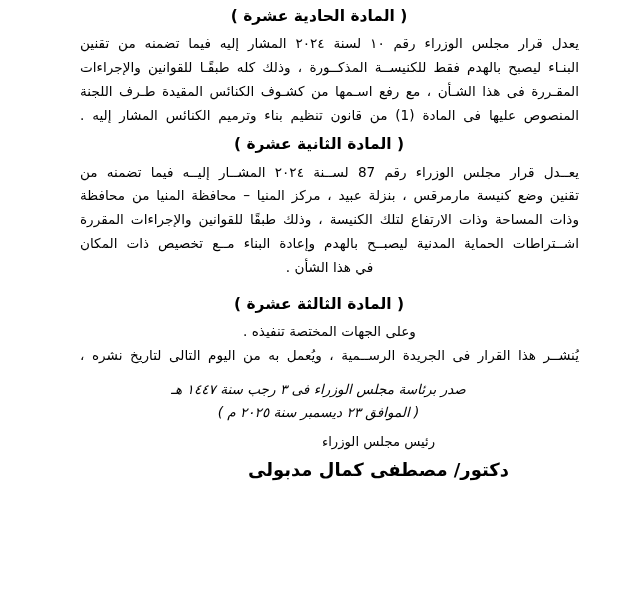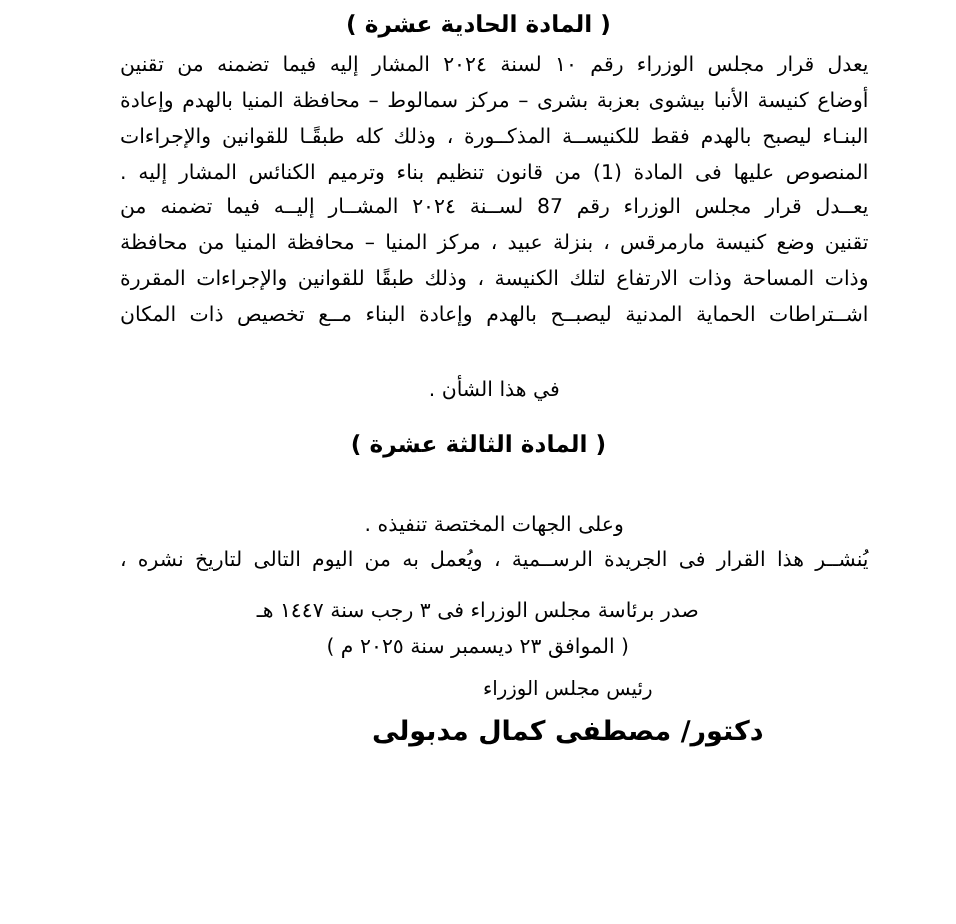--- a/index.html
+++ b/index.html
@@ -48,29 +48,29 @@
     margin: 0;
   }
   .body-block .ln {
     display: block;
     text-align: justify;
     text-align-last: justify;
     white-space: nowrap;
   }
   .body-block .ln.last {
     text-align-last: center;
-    margin-top: 26px;
   }
   .centered-line {
     direction: rtl;
     text-align: center;
     font-size: 13.6px;
     line-height: 23.5px;
     margin: 0;
     padding: 0 40px;
+    font-style: italic;
   }
   .sign-role {
     direction: rtl;
     text-align: center;
     font-size: 13.2px;
     line-height: 22px;
     margin: 0;
     padding: 6px 0 0 0;
     margin-right: -120px;
   }
@@ -90,25 +90,26 @@
 </style>
 </head>
 <body>
 
 <div class="page">
 
   <div class="article-heading">( المادة الحادية عشرة )</div>
 
   <div class="body-block">
     <span class="ln">يعدل قرار مجلس الوزراء رقم ١٠ لسنة ٢٠٢٤ المشار إليه فيما تضمنه من تقنين</span>
-    <span class="ln">أوضاع كنيسة الأنبا بيشوى بعزبة بشرى – مركز سمالوط – محافظة المنيا بالهدم وإعادة</span>
     <span class="ln">البنـاء ليصبح بالهدم فقط للكنيســة المذكــورة ، وذلك كله طبقًـا للقوانين والإجراءات</span>
+    <span class="ln">المقـررة فى هذا الشـأن ، مع رفع اسـمها من كشـوف الكنائس المقيدة طـرف اللجنة</span>
     <span class="ln">المنصوص عليها فى المادة (1) من قانون تنظيم بناء وترميم الكنائس المشار إليه .</span>
   </div>
 
+  <div class="article-heading heading-gap-top">( المادة الثانية عشرة )</div>
 
   <div class="body-block">
     <span class="ln">يعــدل قرار مجلس الوزراء رقم 87 لســنة ٢٠٢٤ المشــار إليــه فيما تضمنه من</span>
     <span class="ln">تقنين وضع كنيسة مارمرقس ، بنزلة عبيد ، مركز المنيا – محافظة المنيا من محافظة</span>
     <span class="ln">وذات المساحة وذات الارتفاع لتلك الكنيسة ، وذلك طبقًا للقوانين والإجراءات المقررة</span>
     <span class="ln">اشــتراطات الحماية المدنية ليصبــح بالهدم وإعادة البناء مــع تخصيص ذات المكان</span>
     <span class="ln last">في هذا الشأن .</span>
   </div>
 
   <div class="spacer-md"></div>

